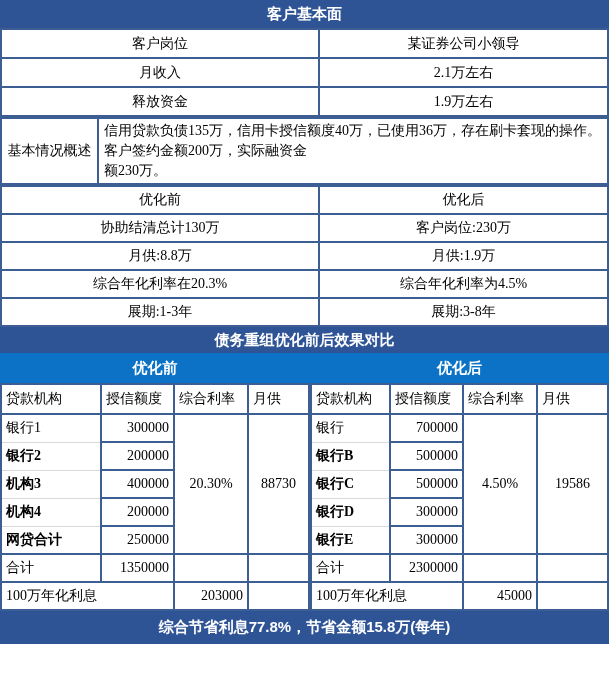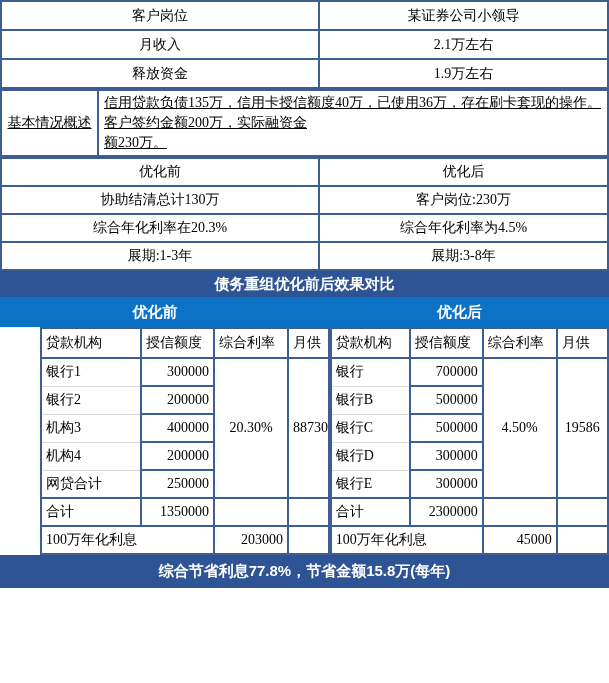--- a/index.html
+++ b/index.html
@@ -18,55 +18,56 @@
   table { border-collapse: collapse; table-layout: fixed; width: 609px; font-size: 14px; color: #000; }
   td { border: 2px solid #3C5E93; height: 28px; padding: 0 4px; text-align: center; vertical-align: middle; }
 
   .kv td { height: 29px; }
 
   
   .ov td.ov-text {
     text-align: left; white-space: pre-wrap; line-height: 20px;
     padding: 2px 5px; font-size: 14px;
   }
-  .ov td { height: 64px; text-decoration: underline; }
+  .ov td { height: 64px; }
 
   
   .subheader {
     background: #0B72C5; color: #fff; font-weight: bold;
     font-family: "Liberation Sans", "DejaVu Sans", sans-serif;
     font-size: 15px; height: 30px; display: flex;
   }
   .subheader .half { display: flex; align-items: center; justify-content: center; }
   .half-l { width: 310px; } .half-r { width: 299px; }
 
   
-  .bt-wrap { display: flex; margin-left: 40px; }
+  .bt-wrap { display: flex; }
   .bt { width: 310px; }
   .bt-r { width: 299px; }
   .bt td { height: 28px; }
   .bt tr.bt-head td { height: 30px; }
   .al { text-align: left; }
   .ar { text-align: right; padding-left: 12px; }
   .lb { border-bottom: 1px solid #D9D9D9; }
-  .ltp { border-top: 1px solid #D9D9D9; }
+  .ltp { border-top: 1px solid #D9D9D9; font-weight: bold; }
 
   
   .footer-bar {
     background: #2F5496; color: #fff; font-weight: bold;
     font-family: "Liberation Sans", "DejaVu Sans", sans-serif;
     font-size: 15px; height: 33px;
     display: flex; align-items: center; justify-content: center;
   }
 </style>
 </head>
 <body>
 
 <div class="page">
 
+  <div class="sec-header h28">客户基本面</div>
 
   <table class="kv">
     <colgroup>
         <col style="width:318px">
         <col>
       </colgroup>
     <tbody>
         <tr>
       <td>客户岗位</td>
       <td>某证券公司小领导</td>
@@ -103,20 +104,24 @@
         <col>
       </colgroup>
     <tbody>
         <tr>
       <td>优化前</td>
       <td>优化后</td>
     </tr>
     <tr>
       <td>协助结清总计130万</td>
       <td>客户岗位:230万</td>
+    </tr>
+    <tr>
+      <td>月供:8.8万</td>
+      <td>月供:1.9万</td>
     </tr>
     <tr>
       <td>综合年化利率在20.3%</td>
       <td>综合年化利率为4.5%</td>
     </tr>
     <tr>
       <td>展期:1-3年</td>
       <td>展期:3-8年</td>
     </tr>
   </tbody>

